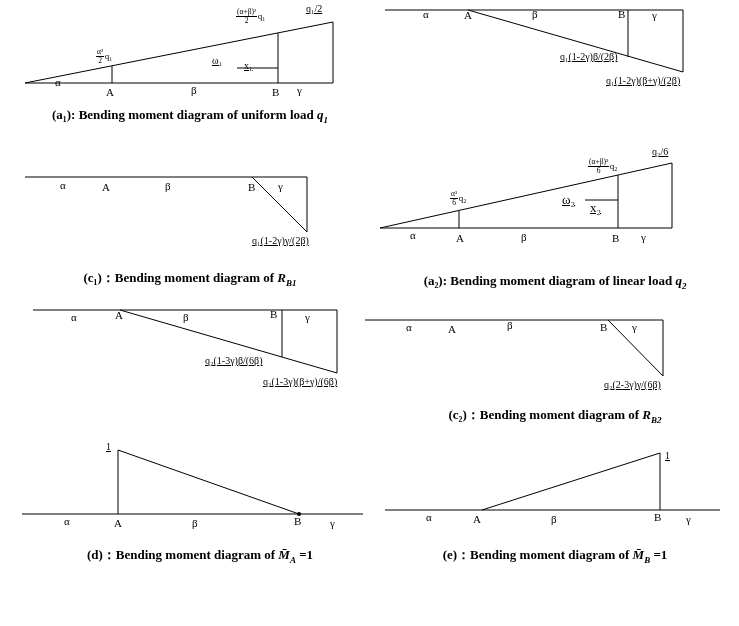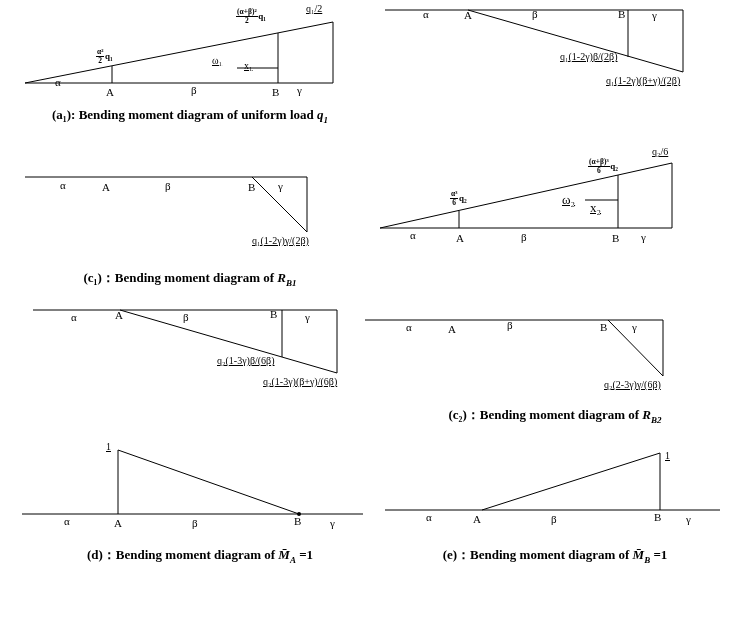--- a/index.html
+++ b/index.html
@@ -6,21 +6,21 @@
   .canvas {
     position:relative; width:739px; height:626px; background:#ffffff;
     font-family:"Liberation Serif","DejaVu Serif",serif; color:#000;
     overflow:hidden;
   }
   svg.lines { position:absolute; left:0; top:0; }
   svg.lines line { stroke:#000; stroke-width:1; }
   .lbl { position:absolute; font-size:11px; line-height:1.1; white-space:nowrap; }
   .flabel { position:absolute; font-size:10px; line-height:1.1; white-space:nowrap;text-decoration:underline; }
   .small { font-size:13px; }
-  .sfrac { position:absolute; display:flex; align-items:center; white-space:nowrap;font-weight:bold; }
+  .sfrac { position:absolute; display:flex; align-items:center; white-space:nowrap; }
   .frac { display:inline-block; text-align:center; font-size:7.5px; line-height:1.05; }
   .frac .num { display:block; border-bottom:1px solid #000; padding:0 1px; }
   .frac .den { display:block; }
   .coef { font-size:9px; margin-left:0.5px; }
   .cap { position:absolute; font-weight:bold; font-size:13px; text-align:center; white-space:nowrap; }
   .cap .mvar { font-style:italic; }
   .cap sub { font-style:italic; font-size:9px; }
   .figcap { position:absolute; font-weight:bold; font-size:13px; text-align:center; }
 </style>
 </head>
@@ -131,21 +131,21 @@
   <span class="lbl" style="left:456px;top:232px">A</span>
   <span class="lbl" style="left:521px;top:231px">β</span>
   <span class="lbl" style="left:612px;top:232px">B</span>
   <span class="lbl" style="left:641px;top:231px">γ</span>
 
   <span class="lbl" style="left:71px;top:311px">α</span>
   <span class="lbl" style="left:115px;top:309px">A</span>
   <span class="lbl" style="left:183px;top:311px">β</span>
   <span class="lbl" style="left:270px;top:308px">B</span>
   <span class="lbl" style="left:305px;top:311px">γ</span>
-  <span class="flabel" style="left:217px;top:355px">q₂(1-3γ)β/(6β)</span>
+  <span class="flabel" style="left:205px;top:355px">q₂(1-3γ)β/(6β)</span>
   <span class="flabel" style="left:263px;top:376px">q₂(1-3γ)(β+γ)/(6β)</span>
 
   <span class="lbl" style="left:406px;top:321px">α</span>
   <span class="lbl" style="left:448px;top:323px">A</span>
   <span class="lbl" style="left:507px;top:319px">β</span>
   <span class="lbl" style="left:600px;top:321px">B</span>
   <span class="lbl" style="left:632px;top:321px">γ</span>
   <span class="flabel" style="left:604px;top:379px">q₂(2-3γ)γ/(6β)</span>
 
   <span class="flabel" style="left:106px;top:441px">1</span>
@@ -161,20 +161,23 @@
   <span class="lbl" style="left:551px;top:513px">β</span>
   <span class="lbl" style="left:654px;top:511px">B</span>
   <span class="lbl" style="left:686px;top:513px">γ</span>
 
   <div class="cap" style="left:15px;top:107px;width:350px">
     <span>(a₁): Bending moment diagram of uniform load </span><i class="mvar">q</i><sub>1</sub><span></span>
   </div>
   <div class="cap" style="left:15px;top:269px;width:350px">
     <span>(c₁)：Bending moment diagram of </span><i class="mvar">R</i><sub>B1</sub><span></span>
   </div>
+  <div class="cap" style="left:385px;top:273px;width:340px">
+    <span>(a₂): Bending moment diagram of linear load </span><i class="mvar">q</i><sub>2</sub><span></span>
+  </div>
   <div class="cap" style="left:385px;top:406px;width:340px">
     <span>(c₂)：Bending moment diagram of </span><i class="mvar">R</i><sub>B2</sub><span></span>
   </div>
   <div class="cap" style="left:15px;top:546px;width:370px">
     <span>(d)：Bending moment diagram of  </span><i class="mvar">M̄</i><sub>A</sub><span> =1</span>
   </div>
   <div class="cap" style="left:385px;top:546px;width:340px">
     <span>(e)：Bending moment diagram of  </span><i class="mvar">M̄</i><sub>B</sub><span> =1</span>
   </div>
 

